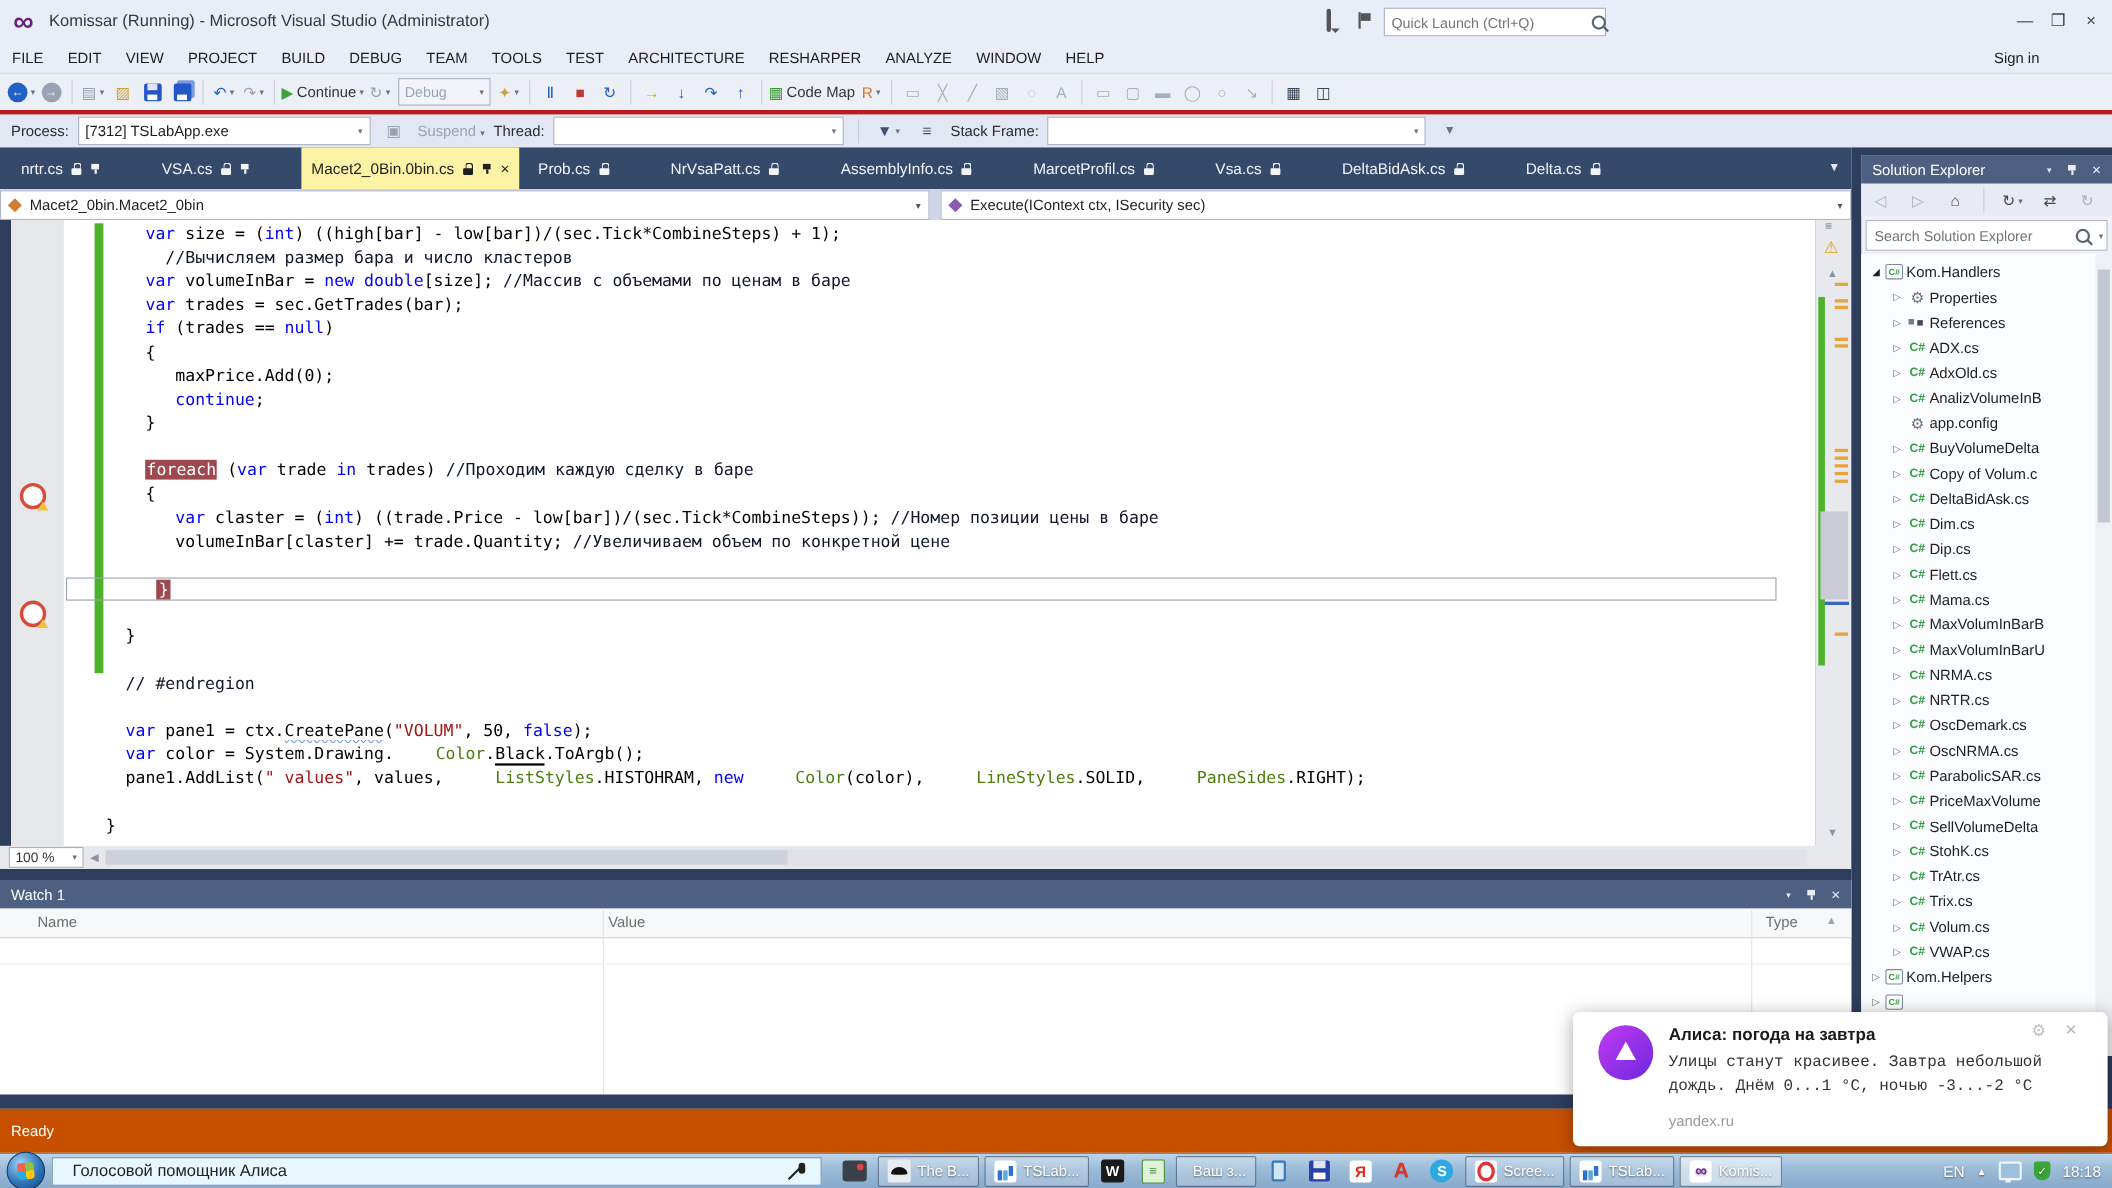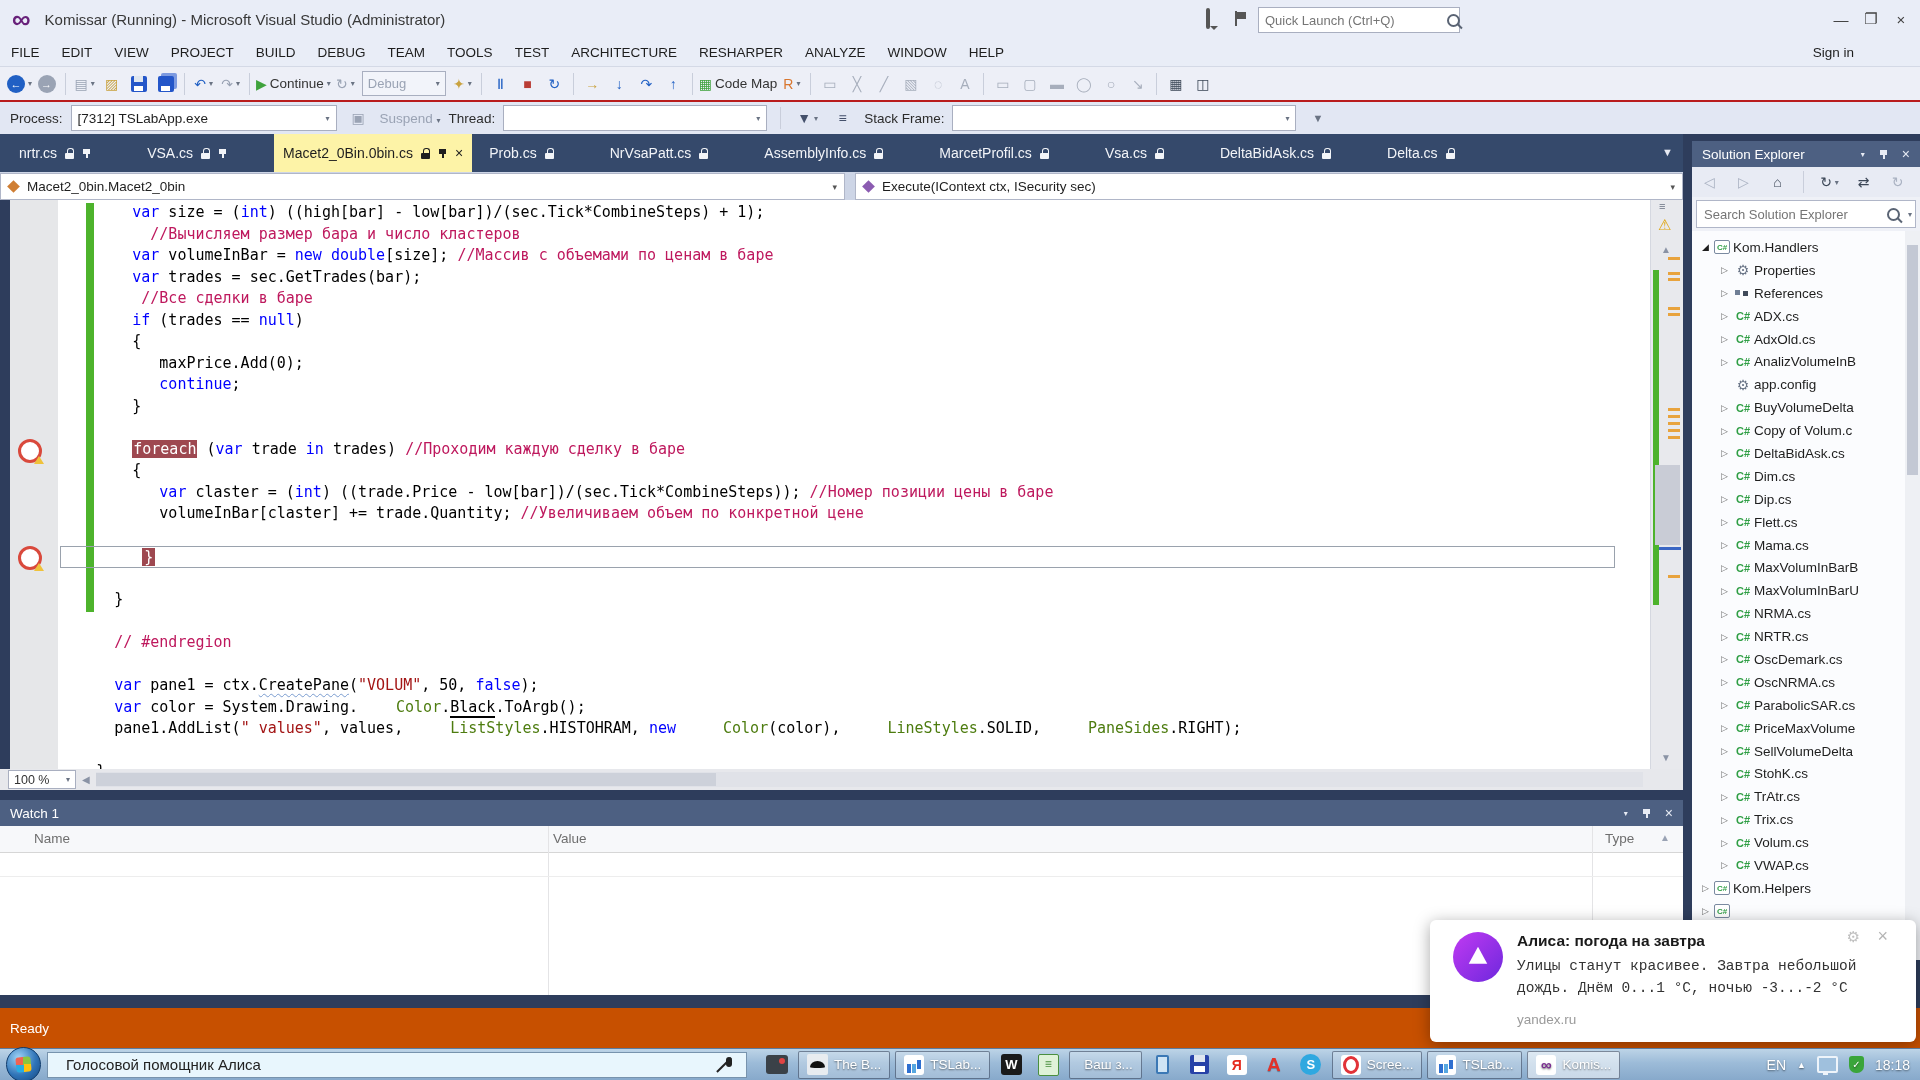--- a/index.html
+++ b/index.html
@@ -33,21 +33,21 @@
   .tbi .tlab{font-size:13.5px;color:#333;}
   .caret{font-size:8px;color:#6a7383;}
   .tsep{width:1px;height:22px;background:#c9cedb;margin:0 5px;flex:none;}
   .tcombo{width:72px;height:23px;border:1px solid #a9afc0;background:#f2f4fa;color:#9aa3b4;font-size:13px;display:flex;align-items:center;padding:0 5px;justify-content:space-between;margin:0 3px;}
   .i-floppy{width:16px;height:16px;background:#2456c9;border-radius:2px;position:relative;}
   .i-floppy::before{content:"";position:absolute;left:3px;top:0;width:9px;height:6px;background:#dfe6ef;}
   .i-floppy::after{content:"";position:absolute;left:3px;bottom:1px;width:9px;height:5px;background:#fff;}
   .i-floppy2{width:16px;height:16px;background:#2456c9;border-radius:2px;position:relative;box-shadow:3px -3px 0 #7d9ae0;}
   .i-floppy2::after{content:"";position:absolute;left:3px;bottom:1px;width:9px;height:5px;background:#fff;}
   
-  #procbar{top:100px;left:0;width:1920px;height:34px;background:#e2e7f3;border-top:2px solid #b91c1c;display:flex;align-items:center;padding-left:10px;box-sizing:border-box;gap:8px;}
+  #procbar{top:100px;left:0;width:1920px;height:34px;background:#e2e7f3;border-top:4px solid #b91c1c;display:flex;align-items:center;padding-left:10px;box-sizing:border-box;gap:8px;}
   .plab{font-size:13.5px;color:#2b2b2b;}
   .plab.dis{color:#9aa3b4;}
   .pcombo{height:24px;background:#fff;border:1px solid #a9afc0;display:flex;align-items:center;justify-content:space-between;padding:0 6px;font-size:13.5px;color:#1e1e1e;}
   
   #tabwell{top:134px;left:0;width:1683px;height:38px;background:#35496b;display:flex;align-items:flex-end;padding-left:10px;box-sizing:border-box;}
   .tab{display:flex;align-items:center;height:38px;padding:0 9px;color:#f2f4f8;font-size:14px;gap:8px;margin-right:38px;flex:none;}
   .tab.active{background:#fdf3a7;color:#1e1e1e;margin-right:8px;}
   .ilock{position:relative;width:9px;height:11px;display:inline-block;flex:none;}
   .ilock::before{content:"";position:absolute;top:0;left:2px;width:5px;height:5px;border:1.5px solid currentColor;border-bottom:none;border-radius:3px 3px 0 0;}
   .ilock::after{content:"";position:absolute;bottom:0;left:0;width:9px;height:6px;background:currentColor;border-radius:1px;}
@@ -68,21 +68,21 @@
   #gutter{position:absolute;left:10px;top:0;width:48px;height:569px;background:#e6e7e9;}
   .gico{position:absolute;left:8px;width:18px;height:18px;border:3px solid #d9493c;border-radius:50%;background:#fff;}
   .gico::after{content:"";position:absolute;right:-5px;bottom:-4px;width:0;height:0;border-left:5px solid transparent;border-right:5px solid transparent;border-bottom:8px solid #efc23b;}
   #greenbar{position:absolute;left:86px;top:3px;width:8px;height:409px;background:#4db32c;}
   #codelines{position:absolute;left:60px;top:2px;width:1580px;}
   .ln{height:21.5px;line-height:21.5px;white-space:pre;font-family:"DejaVu Sans Mono",monospace;font-size:15px;color:#000;}
   .ln.cur{border:1px solid #9aa2ad;box-sizing:border-box;width:1555px;}
   .tok-k{color:#0000ff;}
   .tok-t{color:#4d7c0f;margin-left:38px;}
   .tok-s{color:#a31515;}
-  .tok-c{color:#be185d;margin-top:33px;}
+  .tok-c{color:#0f172a;margin-top:33px;}
   .tok-p{color:#000;}
   .tok-hk{background:#9e4850;color:#fff;padding:0 1px;}
   .tok-hb{background:#9e4850;color:#fff;padding:0 2px;}
   .tok-wv{text-decoration:underline wavy #7a9ccf 1px;text-underline-offset:3px;}
   .tok-ul{border-bottom:2px solid #000;}
   
   #vscroll{position:absolute;left:1650px;top:0;width:33px;height:569px;background:#e8e9ed;border-left:1px solid #d5d8e0;box-sizing:border-box;}
   .vs-split{position:absolute;top:0;left:8px;color:#6a7383;font-size:11px;}
   .vs-warn{position:absolute;top:16px;left:7px;color:#e0a50f;font-size:15px;}
   .vs-up{position:absolute;top:44px;left:10px;color:#8a93a5;font-size:10px;}
@@ -441,21 +441,20 @@
     <div id="gutter">
         <div class="gico" style="top: 238.5px;"></div>
         <div class="gico" style="top: 346px;"></div>
       </div>
     <div id="greenbar"></div>
     <div id="codelines">
         <div class="ln">        <span class="tok-k">var</span><span class="tok-p"> size = (</span><span class="tok-k">int</span><span class="tok-p">) ((high[bar] - low[bar])/(sec.Tick*CombineSteps) + 1);</span></div>
         <div class="ln">          <span class="tok-c">//Вычисляем размер бара и число кластеров</span></div>
         <div class="ln">        <span class="tok-k">var</span><span class="tok-p"> volumeInBar = </span><span class="tok-k">new</span><span class="tok-p"> </span><span class="tok-k">double</span><span class="tok-p">[size]; </span><span class="tok-c">//Массив с объемами по ценам в баре</span></div>
         <div class="ln">        <span class="tok-k">var</span><span class="tok-p"> trades = sec.GetTrades(bar);</span></div>
-        <div class="ln">         <span class="tok-c">//Все сделки в баре</span></div>
         <div class="ln">        <span class="tok-k">if</span><span class="tok-p"> (trades == </span><span class="tok-k">null</span><span class="tok-p">)</span></div>
         <div class="ln">        <span class="tok-p">{</span></div>
         <div class="ln">           <span class="tok-p">maxPrice.Add(0);</span></div>
         <div class="ln">           <span class="tok-k">continue</span><span class="tok-p">;</span></div>
         <div class="ln">        <span class="tok-p">}</span></div>
         <div class="ln"></div>
         <div class="ln">        <span class="tok-hk">foreach</span><span class="tok-p"> (</span><span class="tok-k">var</span><span class="tok-p"> trade </span><span class="tok-k">in</span><span class="tok-p"> trades) </span><span class="tok-c">//Проходим каждую сделку в баре</span></div>
         <div class="ln">        <span class="tok-p">{</span></div>
         <div class="ln">           <span class="tok-k">var</span><span class="tok-p"> claster = (</span><span class="tok-k">int</span><span class="tok-p">) ((trade.Price - low[bar])/(sec.Tick*CombineSteps)); </span><span class="tok-c">//Номер позиции цены в баре</span></div>
         <div class="ln">           <span class="tok-p">volumeInBar[claster] += trade.Quantity; </span><span class="tok-c">//Увеличиваем объем по конкретной цене</span></div>

